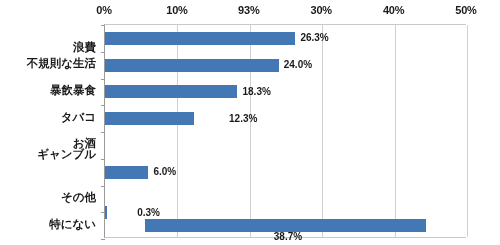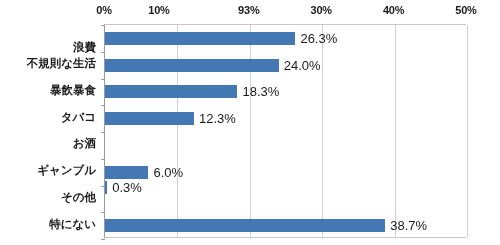--- a/index.html
+++ b/index.html
@@ -83,22 +83,22 @@
     right: 0;
     display: flex;
     align-items: center;
   }
   .bar {
     height: 100%;
     background: #4478B4;
     flex: none;
   }
   .bar-value {
-    font-size: 13px;
-    font-weight: normal;
+    font-size: 10px;
+    font-weight: bold;
     color: #1a1a1a;
     margin-left: 5px;
     white-space: nowrap;
     line-height: 1;
   }
 
   
   #cat-labels {
     position: absolute;
     left: 0;
@@ -117,34 +117,34 @@
     line-height: 1;
   }
 </style>
 </head>
 <body>
 
 <div id="chart-root">
 
   <div id="axis-top">
       <span class="axis-tick-label" style="left: 104px; color: rgb(26, 26, 26);">0%</span>
-      <span class="axis-tick-label" style="left: 159px; color: rgb(26, 26, 26);">10%</span>
+      <span class="axis-tick-label" style="left: 177px; color: rgb(26, 26, 26);">10%</span>
       <span class="axis-tick-label" style="left: 248.8px; color: rgb(26, 26, 26);">93%</span>
       <span class="axis-tick-label" style="left: 321.2px; color: rgb(26, 26, 26);">30%</span>
       <span class="axis-tick-label" style="left: 393.6px; color: rgb(26, 26, 26);">40%</span>
       <span class="axis-tick-label" style="left: 466px; color: rgb(26, 26, 26);">50%</span>
     </div>
 
   <div id="cat-labels">
       <div class="cat-label" style="top: 18px; color: rgb(26, 26, 26);">浪費</div>
       <div class="cat-label" style="top: 34.125px; color: rgb(26, 26, 26); font-family: Liberation Mono, monospace;">不規則な生活</div>
       <div class="cat-label" style="top: 60.875px; color: rgb(26, 26, 26);">暴飲暴食</div>
       <div class="cat-label" style="top: 87.625px; color: rgb(26, 26, 26); margin-left: 22px;">タバコ</div>
       <div class="cat-label" style="top: 114.375px; color: rgb(26, 26, 26);">お酒</div>
-      <div class="cat-label" style="top: 141px; color: rgb(26, 26, 26); font-family: Liberation Mono, monospace;">ギャンブル</div>
+      <div class="cat-label" style="top: 125px; color: rgb(26, 26, 26); font-family: Liberation Mono, monospace;">ギャンブル</div>
       <div class="cat-label" style="top: 167.875px; color: rgb(26, 26, 26);">その他</div>
       <div class="cat-label" style="top: 194.625px; color: rgb(26, 26, 26);">特にない</div>
     </div>
 
   <div id="plot-area">
     <div id="gridlines">
         <div class="gridline" style="left: 72px; background: rgb(208, 208, 208);"></div>
         <div class="gridline" style="left: 145px; background: rgb(208, 208, 208);"></div>
         <div class="gridline" style="left: 217px; background: rgb(208, 208, 208);"></div>
         <div class="gridline" style="left: 290px; background: rgb(208, 208, 208);"></div>
@@ -167,32 +167,32 @@
           <span class="bar-value" style="color: rgb(26, 26, 26);">26.3%</span>
         </div>
         <div class="bar-row" style="top: 33.625px; height: 13px;">
           <div class="bar" style="width: 173.76px; background: rgb(68, 120, 180);"></div>
           <span class="bar-value" style="color: rgb(26, 26, 26);">24.0%</span>
         </div>
         <div class="bar-row" style="top: 60.375px; height: 13px;">
           <div class="bar" style="width: 132.492px; background: rgb(68, 120, 180);"></div>
           <span class="bar-value" style="color: rgb(26, 26, 26);">18.3%</span>
         </div>
-        <div class="bar-row" style="top: 87.125px; height: 13px;">
+        <div class="bar-row" style="top: 87.125px; height: 13px; gap: 30px;">
           <div class="bar" style="width: 89.052px; background: rgb(68, 120, 180);"></div>
           <span class="bar-value" style="color: rgb(26, 26, 26);">12.3%</span>
         </div>
         <div class="bar-row" style="top: 140.625px; height: 13px;">
           <div class="bar" style="width: 43.44px; background: rgb(68, 120, 180);"></div>
           <span class="bar-value" style="color: rgb(26, 26, 26);">6.0%</span>
         </div>
-        <div class="bar-row" style="top: 156px; height: 13px;">
+        <div class="bar-row" style="top: 181px; height: 13px; gap: 25px;">
           <div class="bar" style="width: 2.172px; background: rgb(68, 120, 180);"></div>
           <span class="bar-value" style="color: rgb(26, 26, 26);">0.3%</span>
         </div>
-        <div class="bar-row" style="top: 194.125px; height: 13px;">
+        <div class="bar-row" style="top: 194.125px; height: 13px; flex-direction: column;">
           <div class="bar" style="width: 280.188px; background: rgb(68, 120, 180);"></div>
           <span class="bar-value" style="color: rgb(26, 26, 26);">38.7%</span>
         </div>
       </div>
   </div>
 
 </div>
 
 </body></html>

